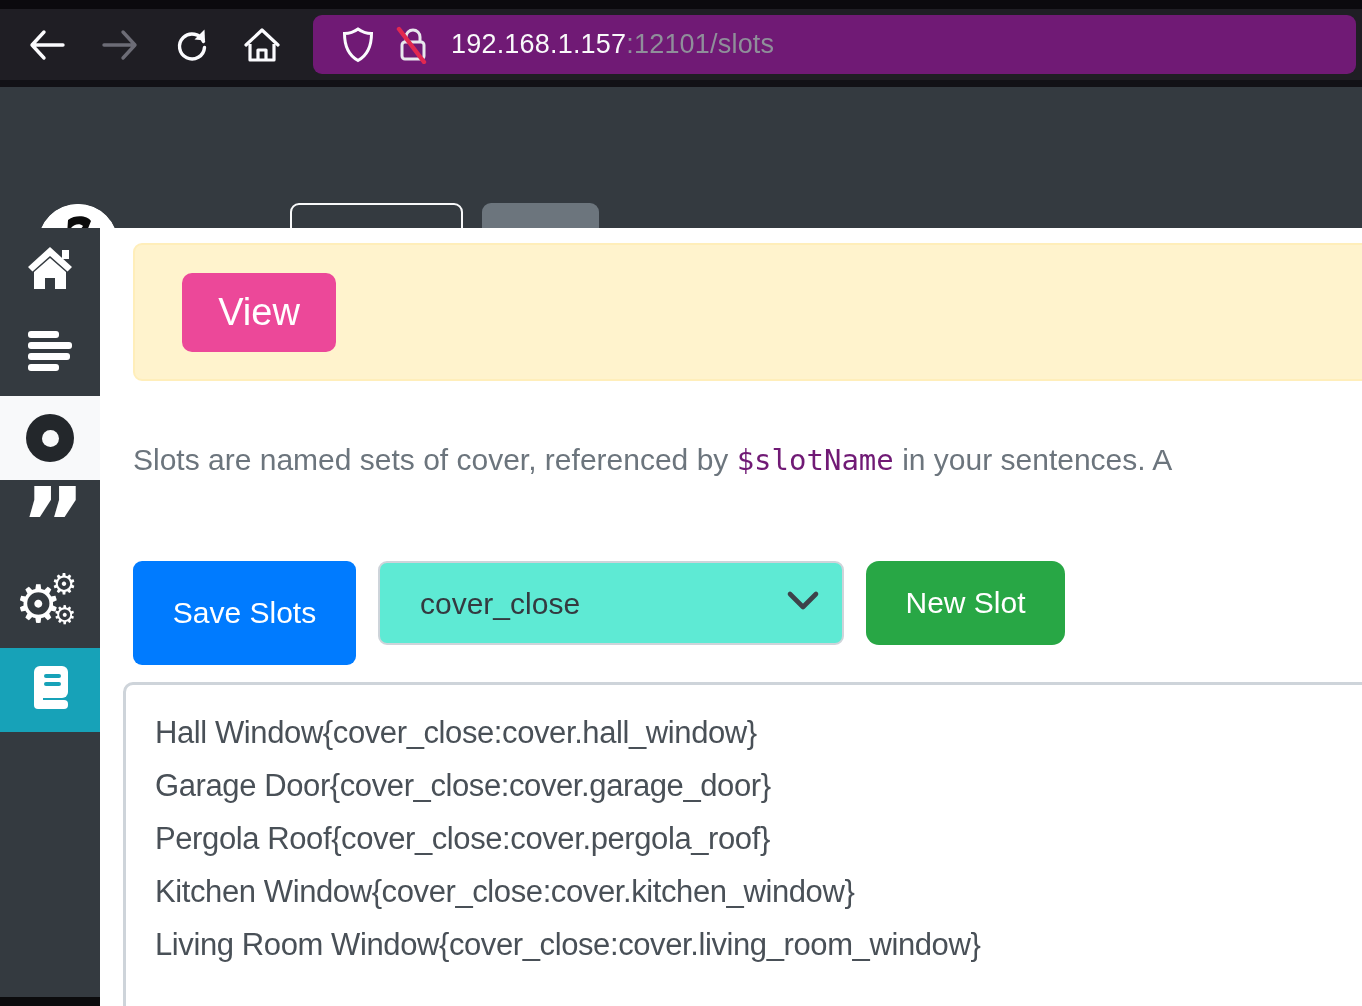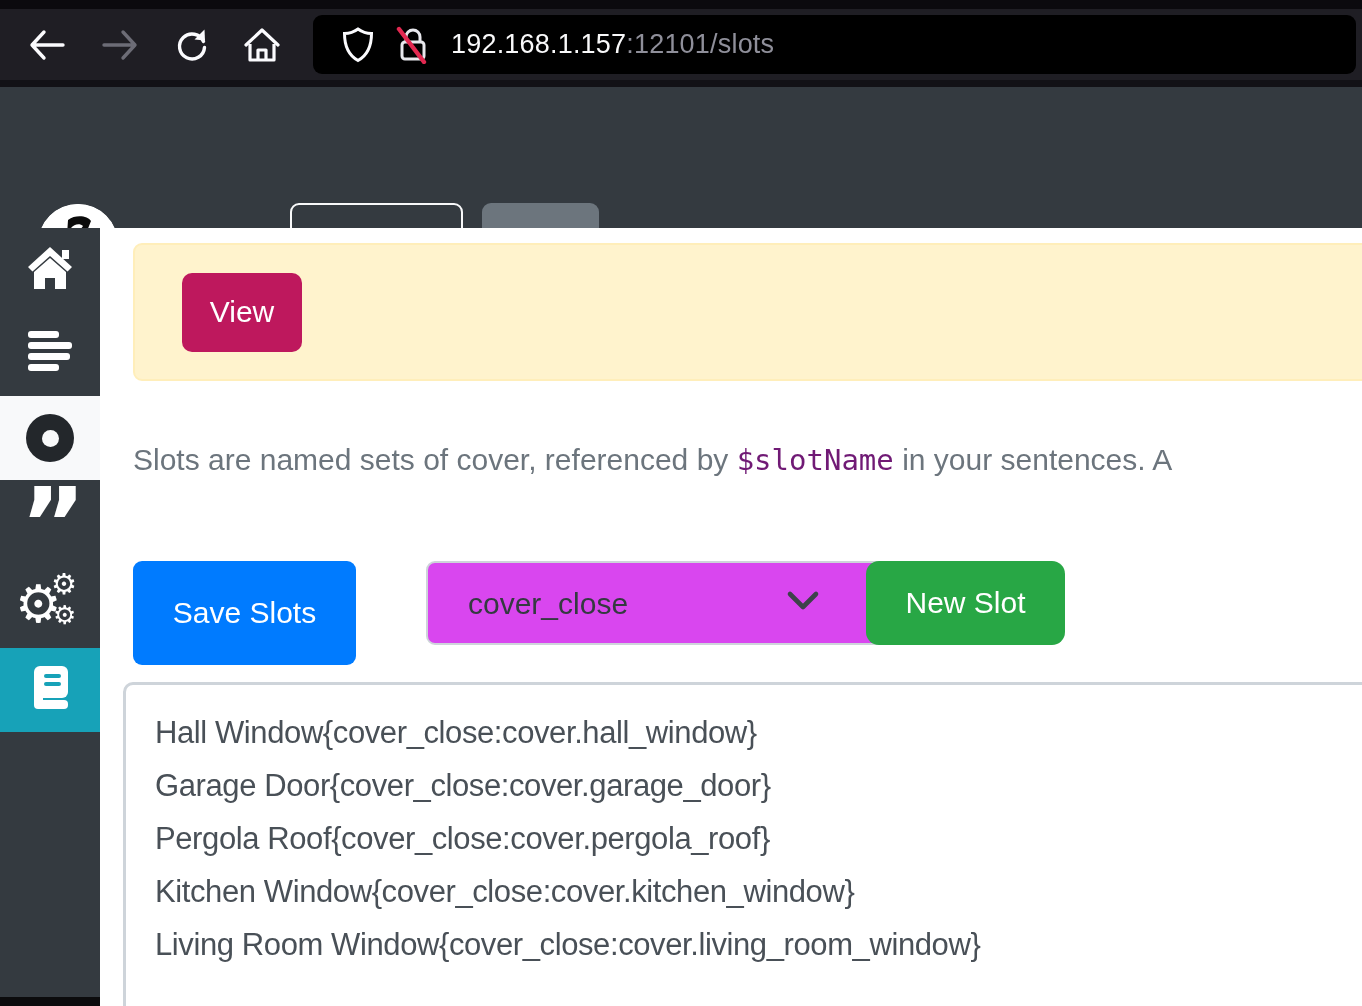--- a/index.html
+++ b/index.html
@@ -19,21 +19,21 @@
     border-bottom:7px solid #121116;
   }
   .chrome-btn {
     position:absolute; top:50%; transform:translateY(-50%);
     width:56px; height:56px; border:none; background:transparent;
     display:flex; align-items:center; justify-content:center; cursor:pointer;
   }
   .chrome-btn svg { display:block; }
   .url-bar {
     position:absolute; left:313px; top:6px; height:59px; width:1043px;
-    background:#000000; border-radius:9px;
+    background:#701a75; border-radius:9px;
     display:flex; align-items:center; padding-left:18px;
   }
   .url-icon { width:54px; height:40px; display:flex; align-items:center; justify-content:center; cursor:pointer; }
   .url-text { font-size:27px; color:#f9f9fa; margin-left:12px; white-space:nowrap; letter-spacing:0.2px; }
   .url-text .dim { color:#8f8f9a; }
 
   
   .app-header {
     position:absolute; left:0; top:87px; width:1362px; height:141px;
     background:#343a40;
@@ -94,45 +94,45 @@
 
   
   .main { position:absolute; left:100px; top:228px; width:1262px; height:778px; background:#fff; }
 
   .warning-banner {
     position:absolute; left:133px; top:243px; width:1255px; height:138px;
     background:#fff3cd; border:2px solid #ffeeba; border-radius:9px;
     display:flex; align-items:center; padding-left:47px; gap:30px;
   }
   .btn-view {
-    width:120px; height:79px; background:#be185d; color:#fff;
-    border:none; border-radius:10px; font-size:30px; font-family:inherit;
+    width:154px; height:79px; background:#ec4899; color:#fff;
+    border:none; border-radius:10px; font-size:38px; font-family:inherit;
     cursor:pointer; flex:0 0 auto;
   }
   .warning-msg { font-size:31px; color:#856404; white-space:nowrap; }
 
   .intro {
     position:absolute; left:133px; top:443px; white-space:nowrap;
     font-size:30px; color:#6c757d;
   }
   .intro code {
     font-family:"DejaVu Sans Mono", monospace; font-size:29px; color:#701a75;
   }
 
   .btn-save {
     position:absolute; left:133px; top:561px; width:223px; height:104px;
     background:#007bff; color:#fff; border:none; border-radius:9px;
     font-size:30px; font-family:inherit; cursor:pointer;
   }
   .slot-select-wrap { position:absolute; left:378px; top:561px; width:466px; height:84px; }
   .slot-select {
     width:100%; height:100%; appearance:none; -webkit-appearance:none;
-    background:#d946ef; border:2px solid #ced4da; border-radius:9px;
+    background:#5eead4; border:2px solid #ced4da; border-radius:9px;
     font-size:30px; font-family:inherit; color:#343a40;
-    padding-left:40px; cursor:pointer; outline:none;margin-left:48px;
+    padding-left:40px; cursor:pointer; outline:none;
   }
   .select-chevron { position:absolute; right:24px; top:29px; pointer-events:none; }
   .btn-new-slot {
     position:absolute; left:866px; top:561px; width:199px; height:84px;
     background:#28a745; color:#fff; border:none; border-radius:13px;
     font-size:30px; font-family:inherit; cursor:pointer;
   }
 
   .slot-editor {
     position:absolute; left:123px; top:682px; width:1260px; height:345px;

